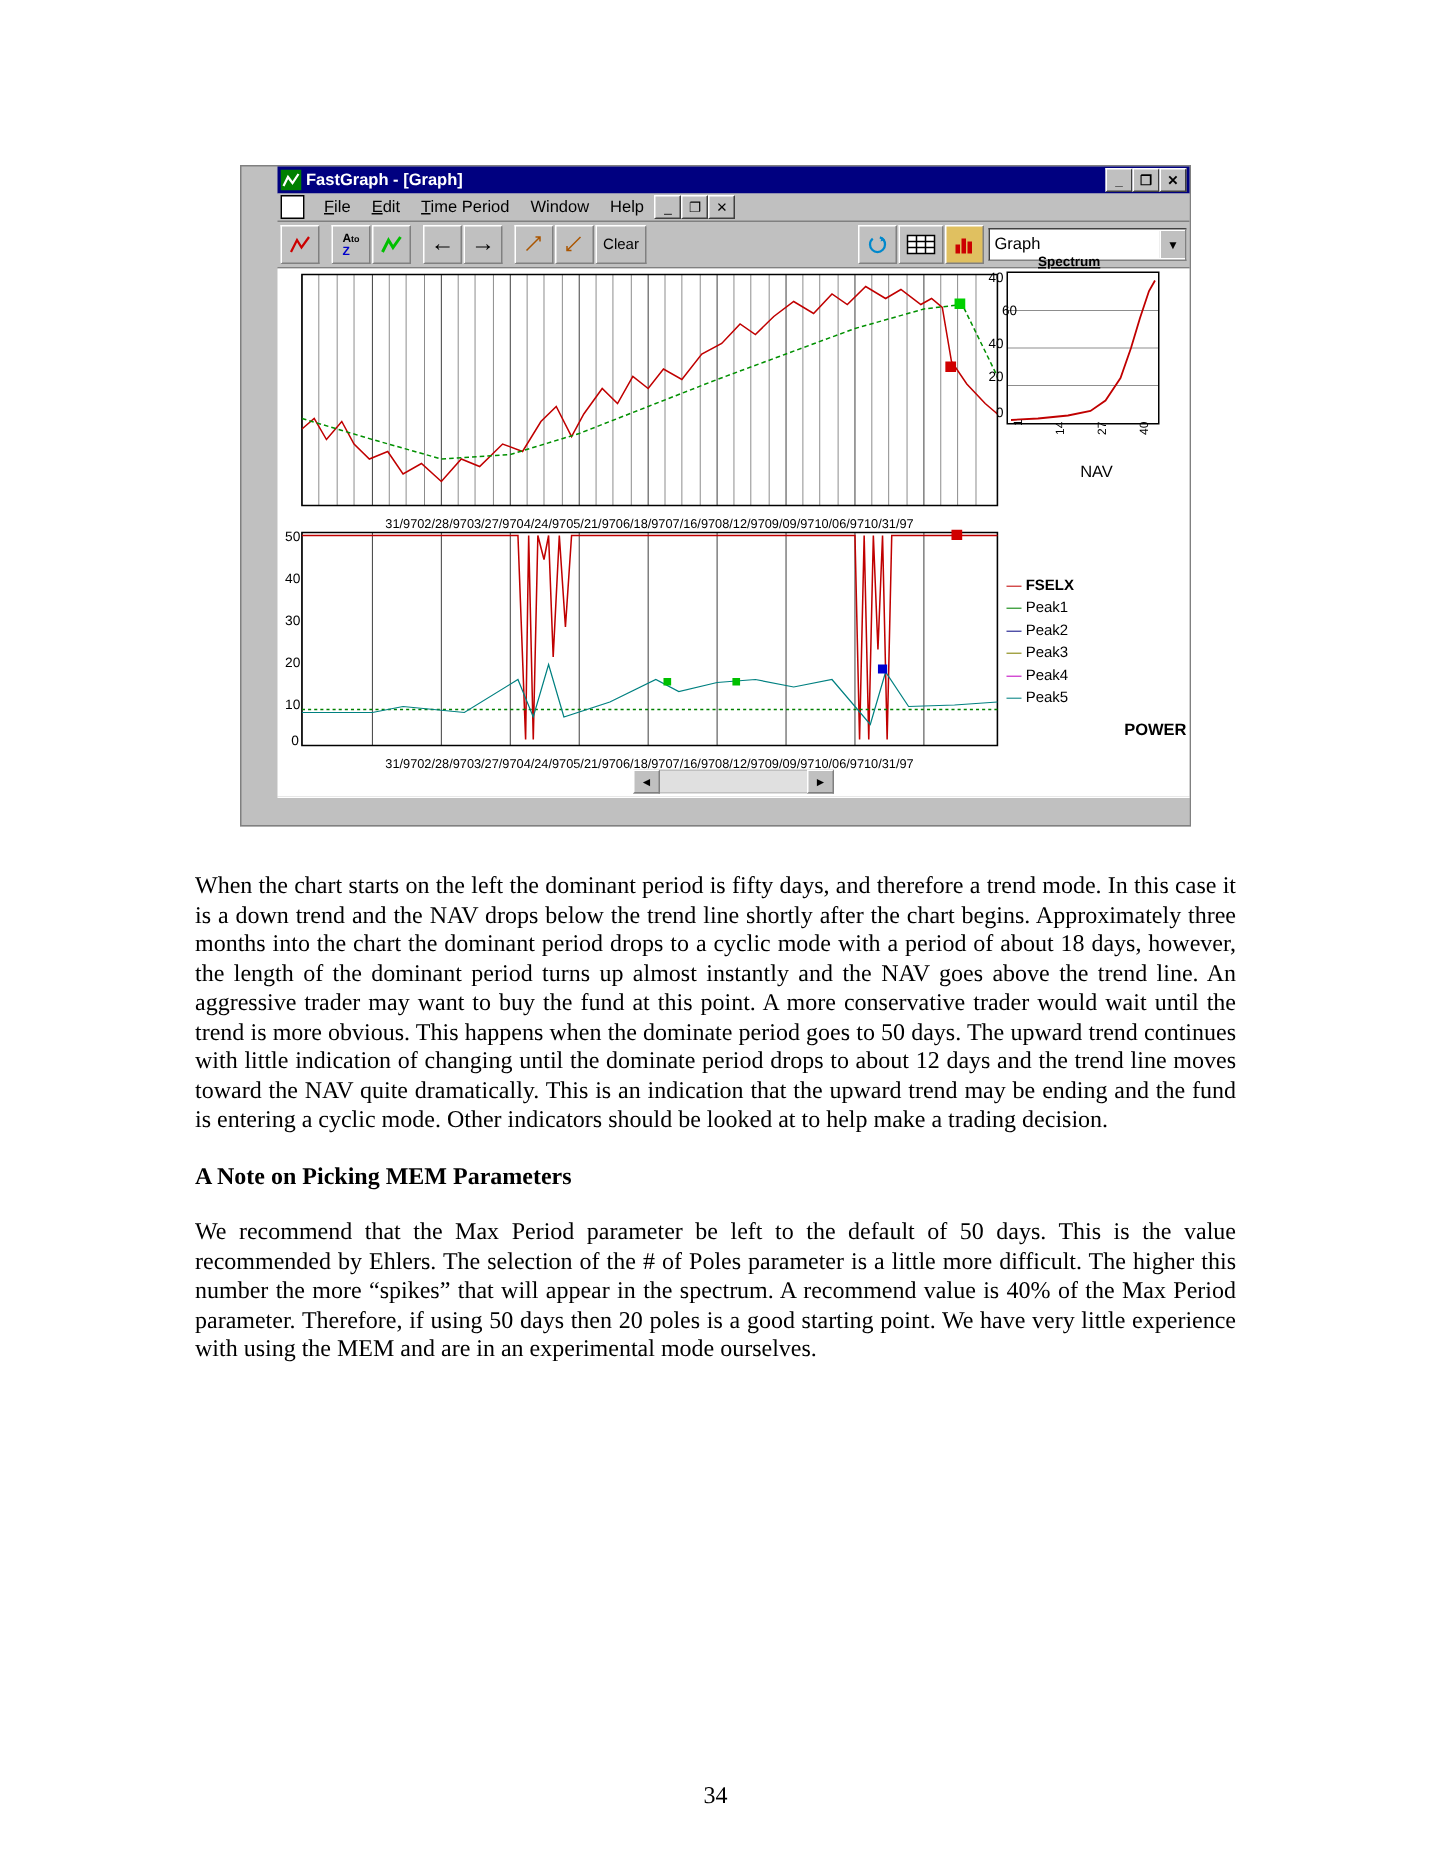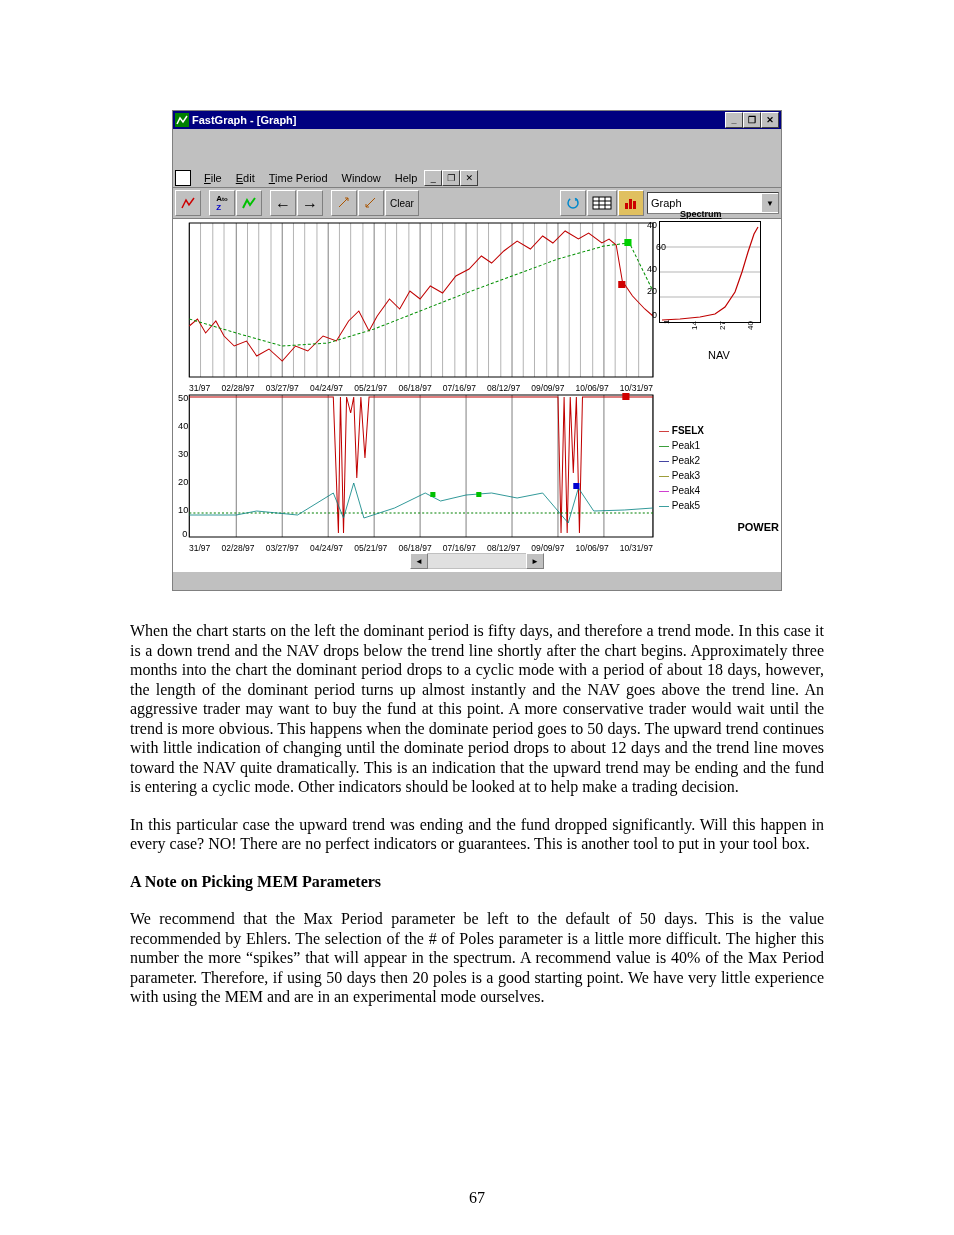--- a/index.html
+++ b/index.html
@@ -15,20 +15,21 @@
     box-sizing: border-box;
     padding: 110px 130px 0 130px;
   }
   .screenshot {
     width: 608px;
     margin: 0 auto 30px auto;
     background: #c0c0c0;
     border: 1px solid #808080;
     font-family: "MS Sans Serif", Tahoma, Arial, sans-serif;
     font-size: 11px;
+    padding-left: 24px;
   }
   .titlebar {
     background: #000080;
     color: #fff;
     height: 18px;
     display: flex;
     align-items: center;
     padding: 0 2px;
     font-weight: bold;
   }
@@ -56,21 +57,20 @@
     font-size: 9px;
     line-height: 1;
   }
   .mdibar {
     background: #c0c0c0;
     height: 18px;
     display: flex;
     align-items: center;
     padding: 0 2px;
     border-bottom: 1px solid #808080;
-    margin-top: 40px;
   }
   .mdi-icon {
     width: 14px;
     height: 14px;
     margin-right: 6px;
     background: #fff;
     border: 1px solid #000;
   }
   .menu-item {
     padding: 0 7px;
@@ -136,21 +136,21 @@
     flex: 1;
     position: relative;
   }
   .sidearea {
     width: 120px;
     padding-left: 4px;
   }
   .axisrow {
     display: flex;
     font-size: 8.5px;
-    justify-content: space-between;
+    justify-content: center;
     padding: 0 2px 2px 14px;
   }
   .minichart {
     width: 100px;
     height: 100px;
     border: 1px solid #000;
     position: relative;
     margin-bottom: 4px;
     font-size: 9px;
   }
@@ -467,19 +467,18 @@
         <div class="sbtn">◄</div>
         <div class="strack"></div>
         <div class="sbtn">►</div>
       </div>
     </div>
     <div class="statusbar"></div>
   </div>
 
   <div class="bodytext">
     <p>When the chart starts on the left the dominant period is fifty days, and therefore a trend mode.  In this case it is a down trend and the NAV drops below the trend line shortly after the chart begins.  Approximately three months into the chart the dominant period drops to a cyclic mode with a period of about 18 days, however, the length of the dominant period turns up almost instantly and the NAV goes above the trend line.  An aggressive trader may want to buy the fund at this point.  A more conservative trader would wait until the trend is more obvious.  This happens when the dominate period goes to 50 days.  The upward trend continues with little indication of changing until the dominate period drops to about 12 days and the trend line moves toward the NAV quite dramatically.  This is an indication that the upward trend may be ending and the fund is entering a cyclic mode.  Other indicators should be looked at to help make a trading decision.</p>
-    <p>In this particular case the upward trend was ending and the fund dropped significantly.  Will this happen in every case?  NO!  There are no perfect indicators or guarantees.  This is another tool to put in your tool box.</p>
     <div class="heading">A Note on Picking MEM Parameters</div>
     <p>We recommend that the Max Period parameter be left to the default of 50 days.  This is the value recommended by Ehlers.  The selection of  the # of Poles parameter is a little more difficult.  The higher this number the more “spikes” that will appear in the spectrum.  A recommend value is 40% of the Max Period parameter.  Therefore, if using 50 days then 20 poles is a good starting point.  We have very little experience with using the MEM and are in an experimental mode ourselves.</p>
   </div>
 
-  <div class="pagenum">67</div>
+  <div class="pagenum">34</div>
 </div>
 
 </body></html>

